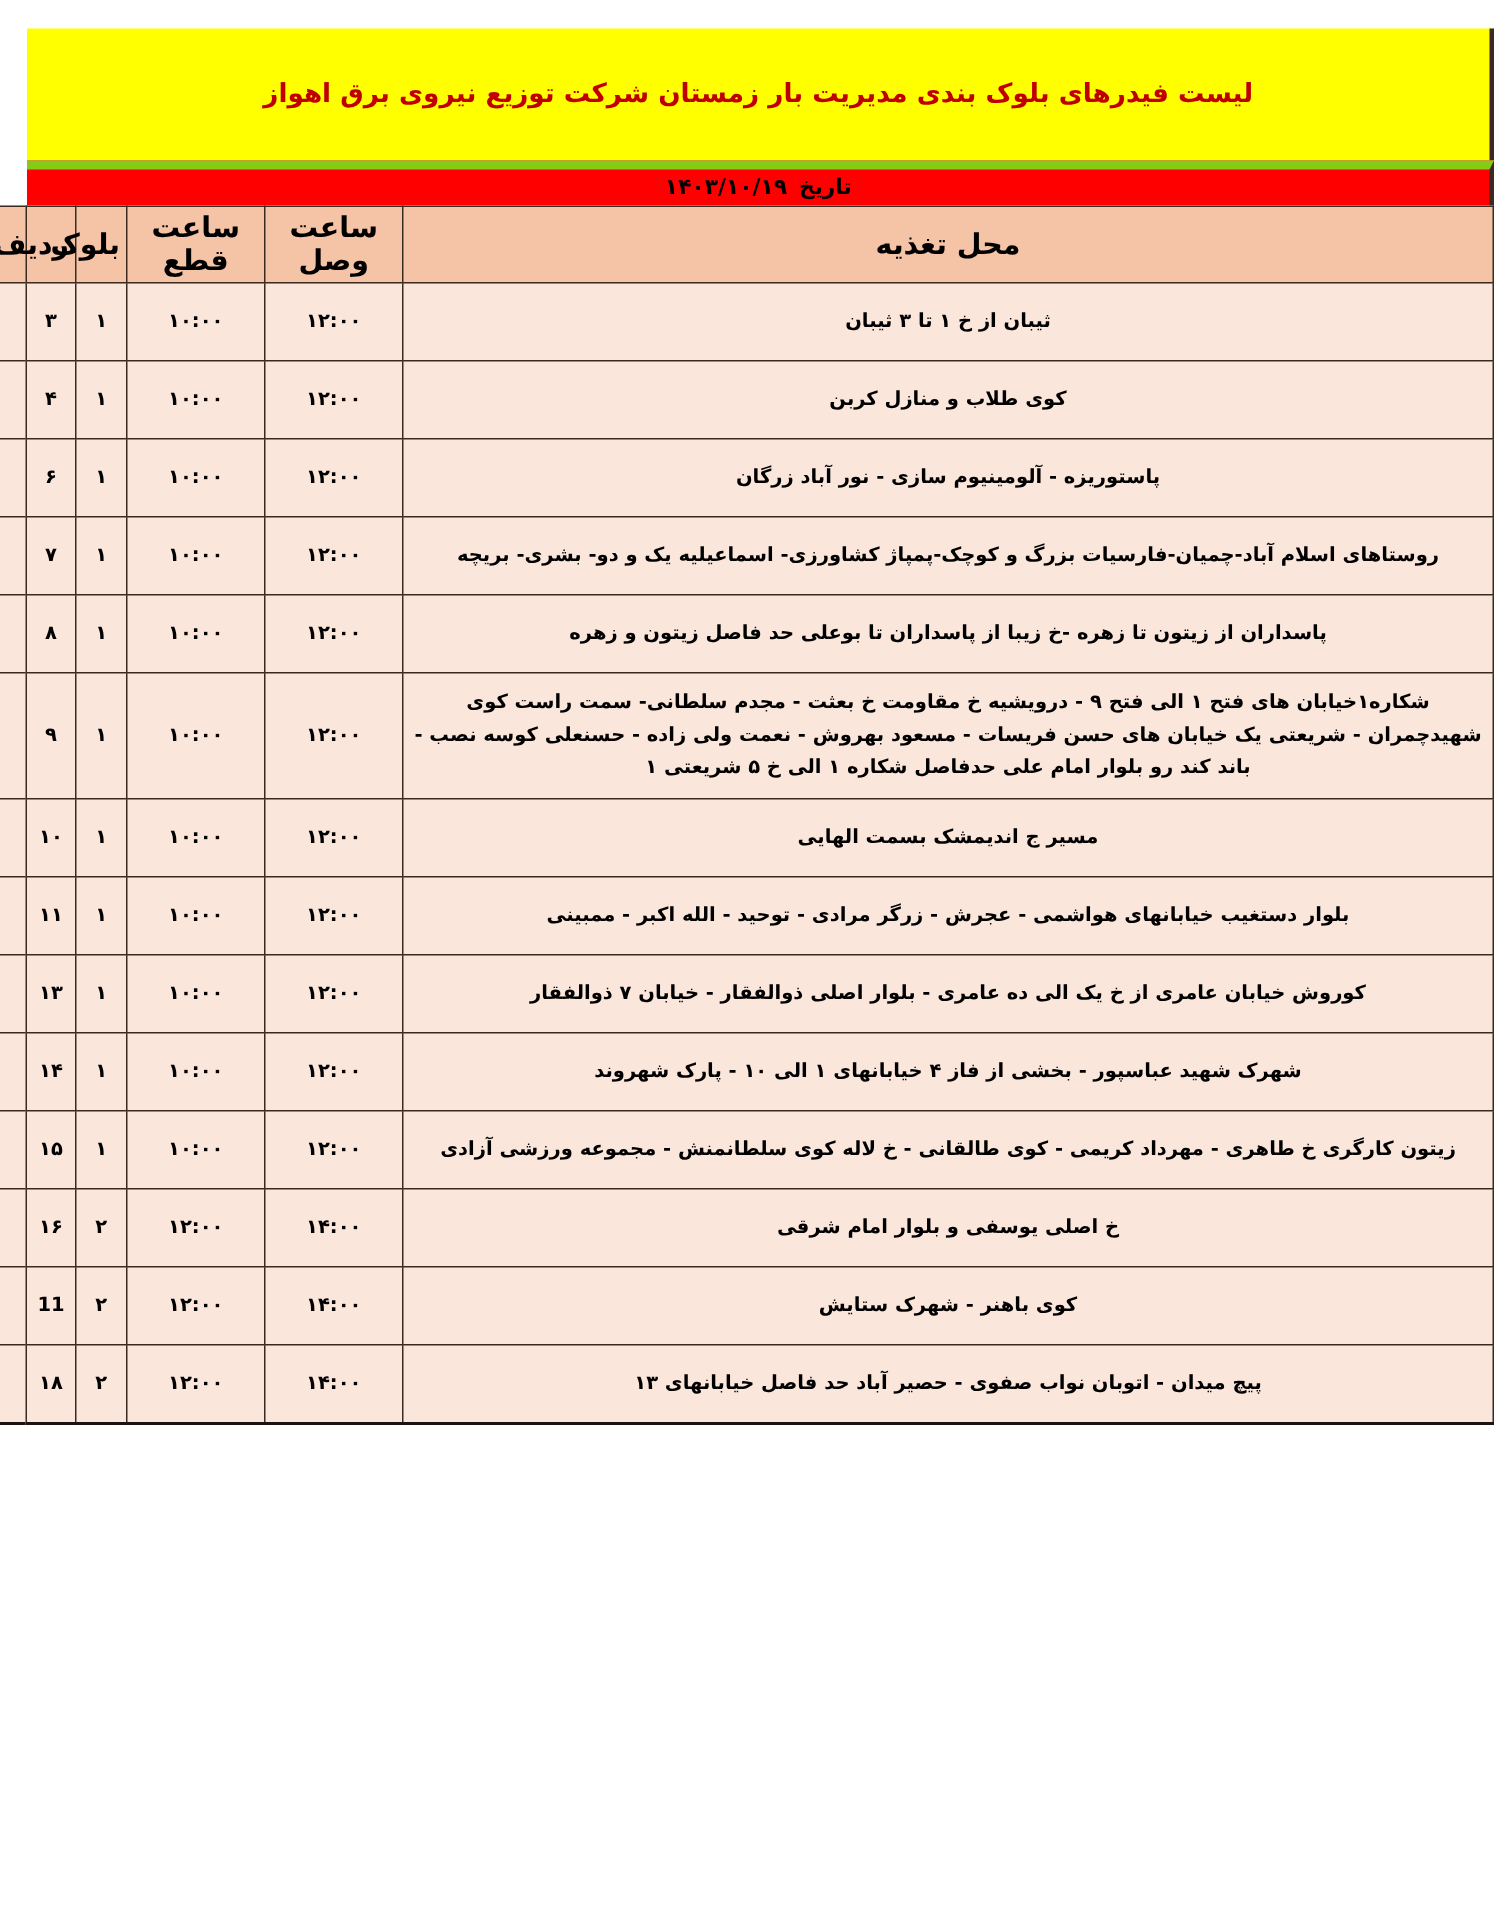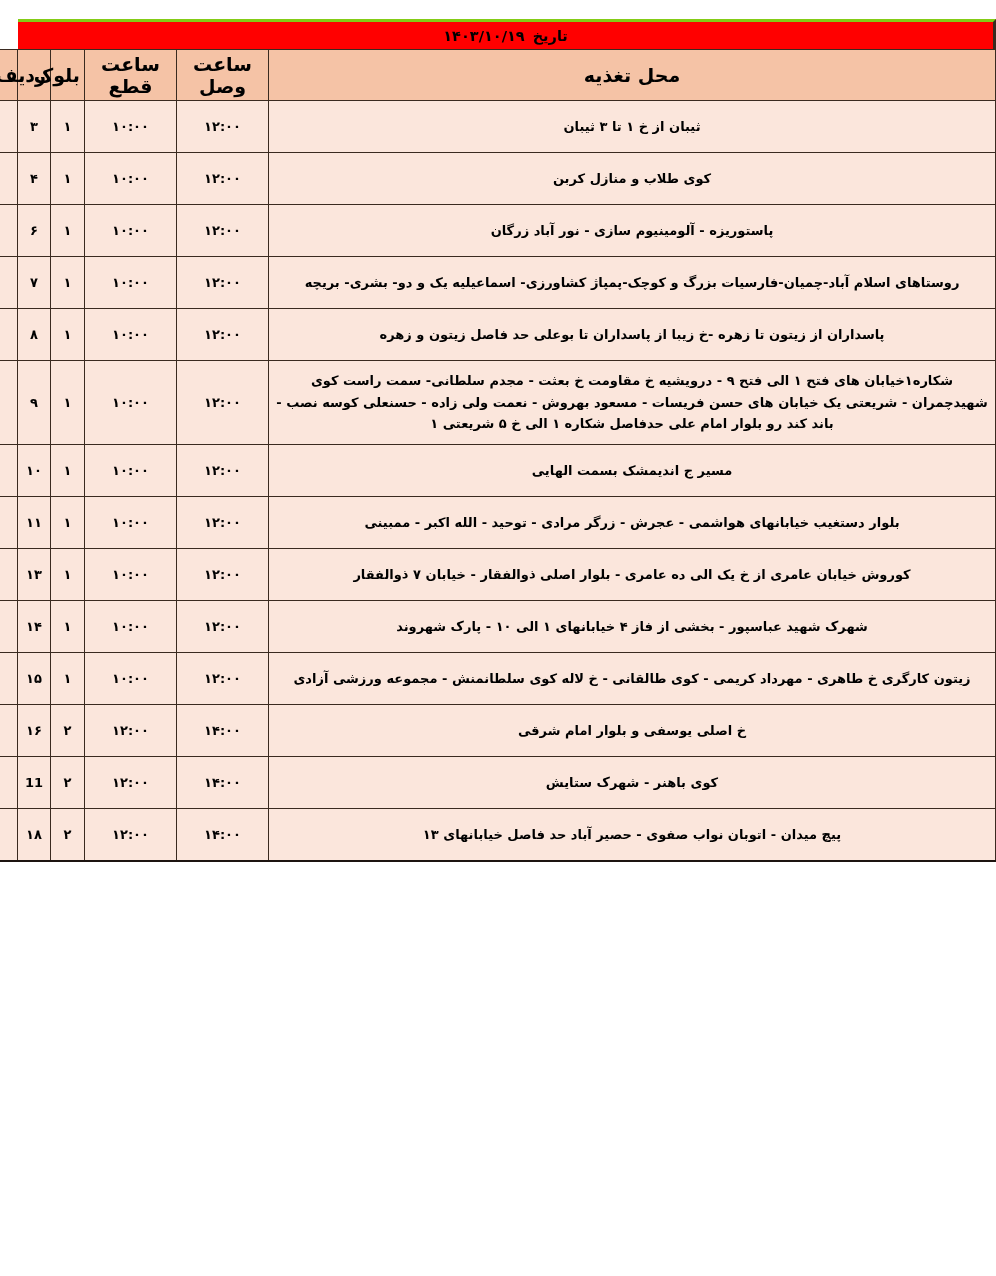--- a/index.html
+++ b/index.html
@@ -44,21 +44,21 @@
     letter-spacing: 0px;
     line-height: 1.3;
     padding: 0 40px;
   }
   
   .date-banner {
     width: 978px;
     height: 30px;
     background: #ff0000;
     border-right: 3px solid #3a2a20;
-    border-top: 3px solid #84cc16;
+    border-top: 6px solid #84cc16;
     display: flex;
     align-items: center;
     justify-content: center;
     box-sizing: border-box;
   }
   .date-banner .date-text {
     color: #000000;
     font-size: 14.5px;
     font-weight: bold;
     text-align: center;
@@ -132,20 +132,23 @@
     height: 12px;
   }
 </style>
 </head>
 <body>
 
 <div class="sheet">
 
   <div class="top-pad"></div>
 
+  <div class="title-banner">
+    <div class="title-text">لیست فیدرهای بلوک بندی مدیریت بار زمستان شرکت توزیع نیروی برق اهواز</div>
+  </div>
 
   <div class="date-banner">
     <div class="date-text">
       <span class="date-label">تاریخ</span><span class="date-value">۱۴۰۳/۱۰/۱۹</span>
     </div>
   </div>
 
   <table class="feeders">
     <colgroup>
       <col class="c-mahal">

